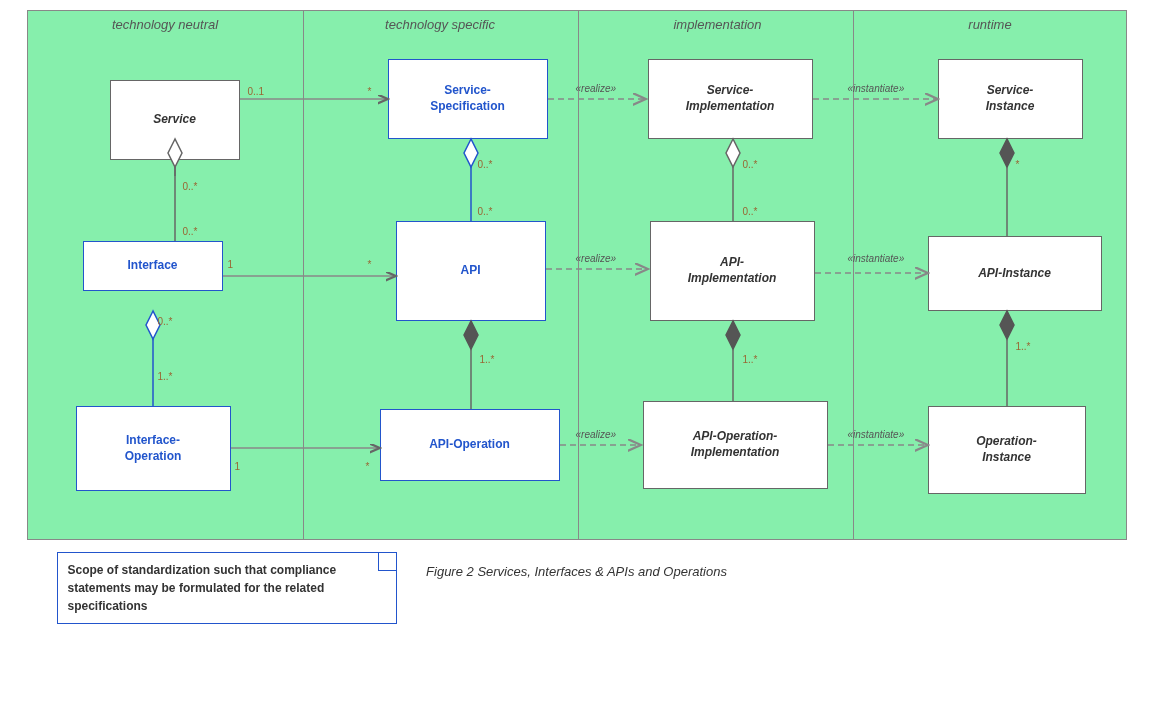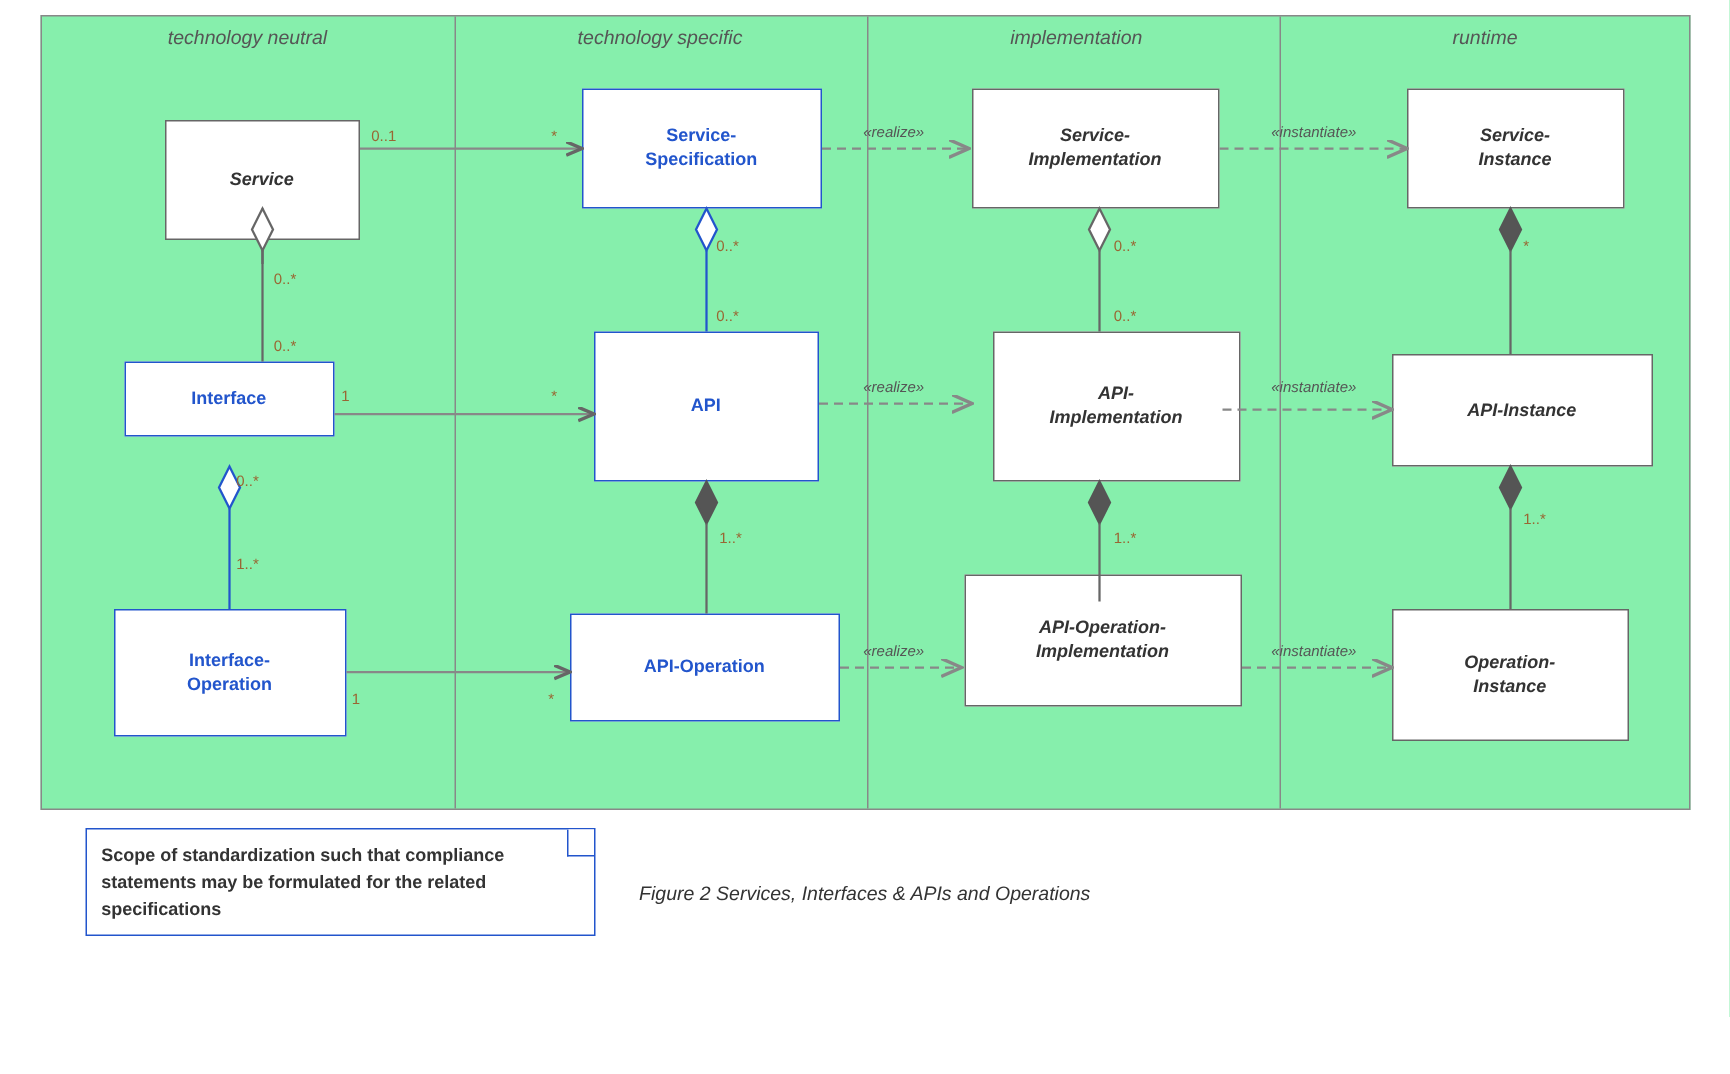--- a/index.html
+++ b/index.html
@@ -160,29 +160,29 @@
   <div class="uml-box blue" style="left:360px; top:48px; width:160px; height:80px;">Service-<br>Specification</div>
 
   <div class="uml-box impl" style="left:620px; top:48px; width:165px; height:80px;">Service-<br>Implementation</div>
 
   <div class="uml-box runtime" style="left:910px; top:48px; width:145px; height:80px;">Service-<br>Instance</div>
 
   <div class="uml-box blue" style="left:55px; top:230px; width:140px; height:50px;">Interface</div>
 
   <div class="uml-box blue" style="left:368px; top:210px; width:150px; height:100px;">API</div>
 
-  <div class="uml-box impl" style="left:622px; top:210px; width:165px; height:100px;margin-left:12px;">API-<br>Implementation</div>
+  <div class="uml-box impl" style="left:622px; top:210px; width:165px; height:100px;">API-<br>Implementation</div>
 
   <div class="uml-box runtime" style="left:900px; top:225px; width:174px; height:75px;">API-Instance</div>
 
   <div class="uml-box blue" style="left:48px; top:395px; width:155px; height:85px;">Interface-<br>Operation</div>
 
   <div class="uml-box blue" style="left:352px; top:398px; width:180px; height:72px;">API-Operation</div>
 
-  <div class="uml-box impl" style="left:615px; top:372px; width:185px; height:88px;">API-Operation-<br>Implementation</div>
+  <div class="uml-box impl" style="left:615px; top:390px; width:185px; height:88px;">API-Operation-<br>Implementation</div>
 
   <div class="uml-box runtime" style="left:900px; top:395px; width:158px; height:88px;">Operation-<br>Instance</div>
 
   <svg class="arrows-svg">
     <defs>
 
       <marker id="open-arrow" markerWidth="10" markerHeight="10" refX="8" refY="3" orient="auto">
         <path d="M0,0 L8,3 L0,6" fill="none" stroke="#666" stroke-width="1.5"></path>
       </marker>
 
@@ -280,15 +280,15 @@
 
 </div>
 
 <div style="position:relative; width:1100px; margin-top:12px;">
   <div class="note-box" style="left:30px; top:0;">
     <div class="note-corner"></div>
     <span>Scope of standardization such that compliance statements may be formulated for the related specifications</span>
   </div>
 </div>
 
-<div class="caption" style="margin-top:36px; width:1100px; text-align:center;">
+<div class="caption" style="margin-top:12px; width:1100px; text-align:center;">
   <span>Figure 2 Services, Interfaces &amp; APIs and Operations</span>
 </div>
 
 </body></html>

